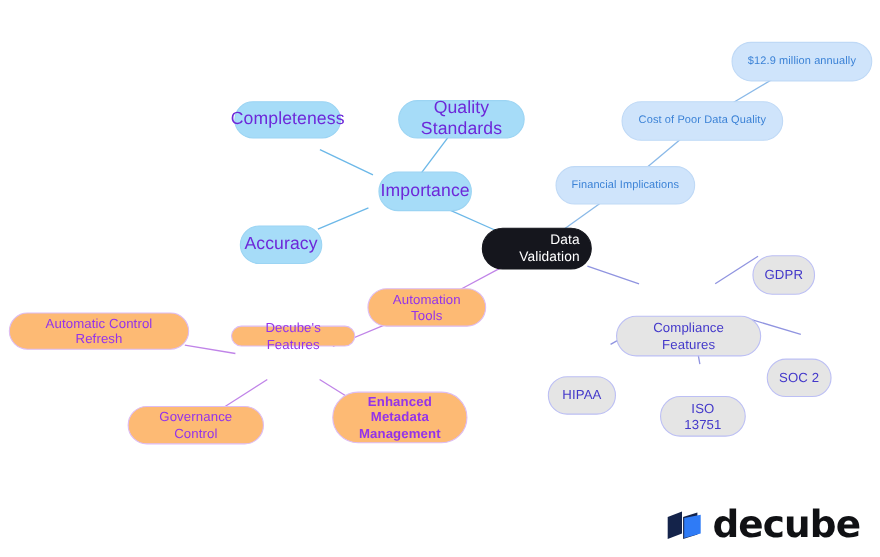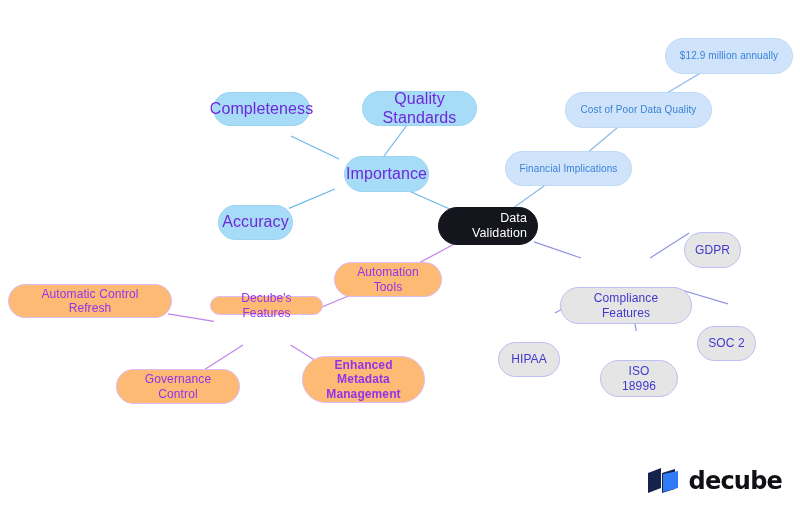--- a/index.html
+++ b/index.html
@@ -84,21 +84,21 @@
     align-items: flex-end;
     z-index: 3;
   }
   .logo-row {
     display: flex;
     align-items: center;
     gap: 8px;
   }
   .logo-word {
     font-family: "DejaVu Sans", sans-serif;
-    font-size: 24px;
+    font-size: 34px;
     font-weight: bold;
     color: #101114;
     letter-spacing: -0.8px;
     line-height: 1;
   }
   .logo-tag {
     font-family: "Liberation Sans", sans-serif;
     font-size: 7.2px;
     color: #b9bcc4;
     letter-spacing: 1.05px;
@@ -136,21 +136,21 @@
       <div class="node n-blue" style="left: 344px; top: 156px; width: 85px; height: 36px;"><span>Importance</span></div>
       <div class="node n-blue" style="left: 213px; top: 92px; width: 97px; height: 34px;"><span>Completeness</span></div>
       <div class="node n-blue" style="left: 218px; top: 205px; width: 75px; height: 35px;"><span>Accuracy</span></div>
       <div class="node n-blue" style="left: 362px; top: 91px; width: 115px; height: 35px;"><span>Quality Standards</span></div>
       <div class="node n-lblue" style="left: 505px; top: 151px; width: 127px; height: 35px;"><span>Financial Implications</span></div>
       <div class="node n-lblue" style="left: 565px; top: 92px; width: 147px; height: 36px;"><span>Cost of Poor Data Quality</span></div>
       <div class="node n-lblue" style="left: 665px; top: 38px; width: 128px; height: 36px;"><span>$12.9 million annually</span></div>
       <div class="node n-peri" style="left: 560px; top: 255px; width: 132px; height: 37px;"><span>Compliance Features</span></div>
       <div class="node n-peri" style="left: 684px; top: 200px; width: 57px; height: 36px;"><span>GDPR</span></div>
       <div class="node n-peri" style="left: 697px; top: 294px; width: 59px; height: 35px;"><span>SOC 2</span></div>
-      <div class="node n-peri" style="left: 600px; top: 328px; width: 78px; height: 37px;"><span>ISO 18996</span></div>
+      <div class="node n-peri" style="left: 600px; top: 328px; width: 78px; height: 37px;"><span>ISO 13751</span></div>
       <div class="node n-peri" style="left: 498px; top: 310px; width: 62px; height: 35px;"><span>HIPAA</span></div>
       <div class="node n-purple" style="left: 334px; top: 262px; width: 108px; height: 35px;"><span>Automation Tools</span></div>
       <div class="node n-purple" style="left: 210px; top: 296px; width: 113px; height: 19px;"><span>Decube's Features</span></div>
       <div class="node n-purple" style="left: 8px; top: 284px; width: 164px; height: 34px;"><span>Automatic Control Refresh</span></div>
       <div class="node n-purple" style="left: 116px; top: 369px; width: 124px; height: 35px;"><span>Governance Control</span></div>
       <div class="node n-purple" style="left: 302px; top: 356px; width: 123px; height: 47px; font-weight: bold;"><span>Enhanced Metadata
 Management</span></div>
     </div>
 
   <div id="logo">

